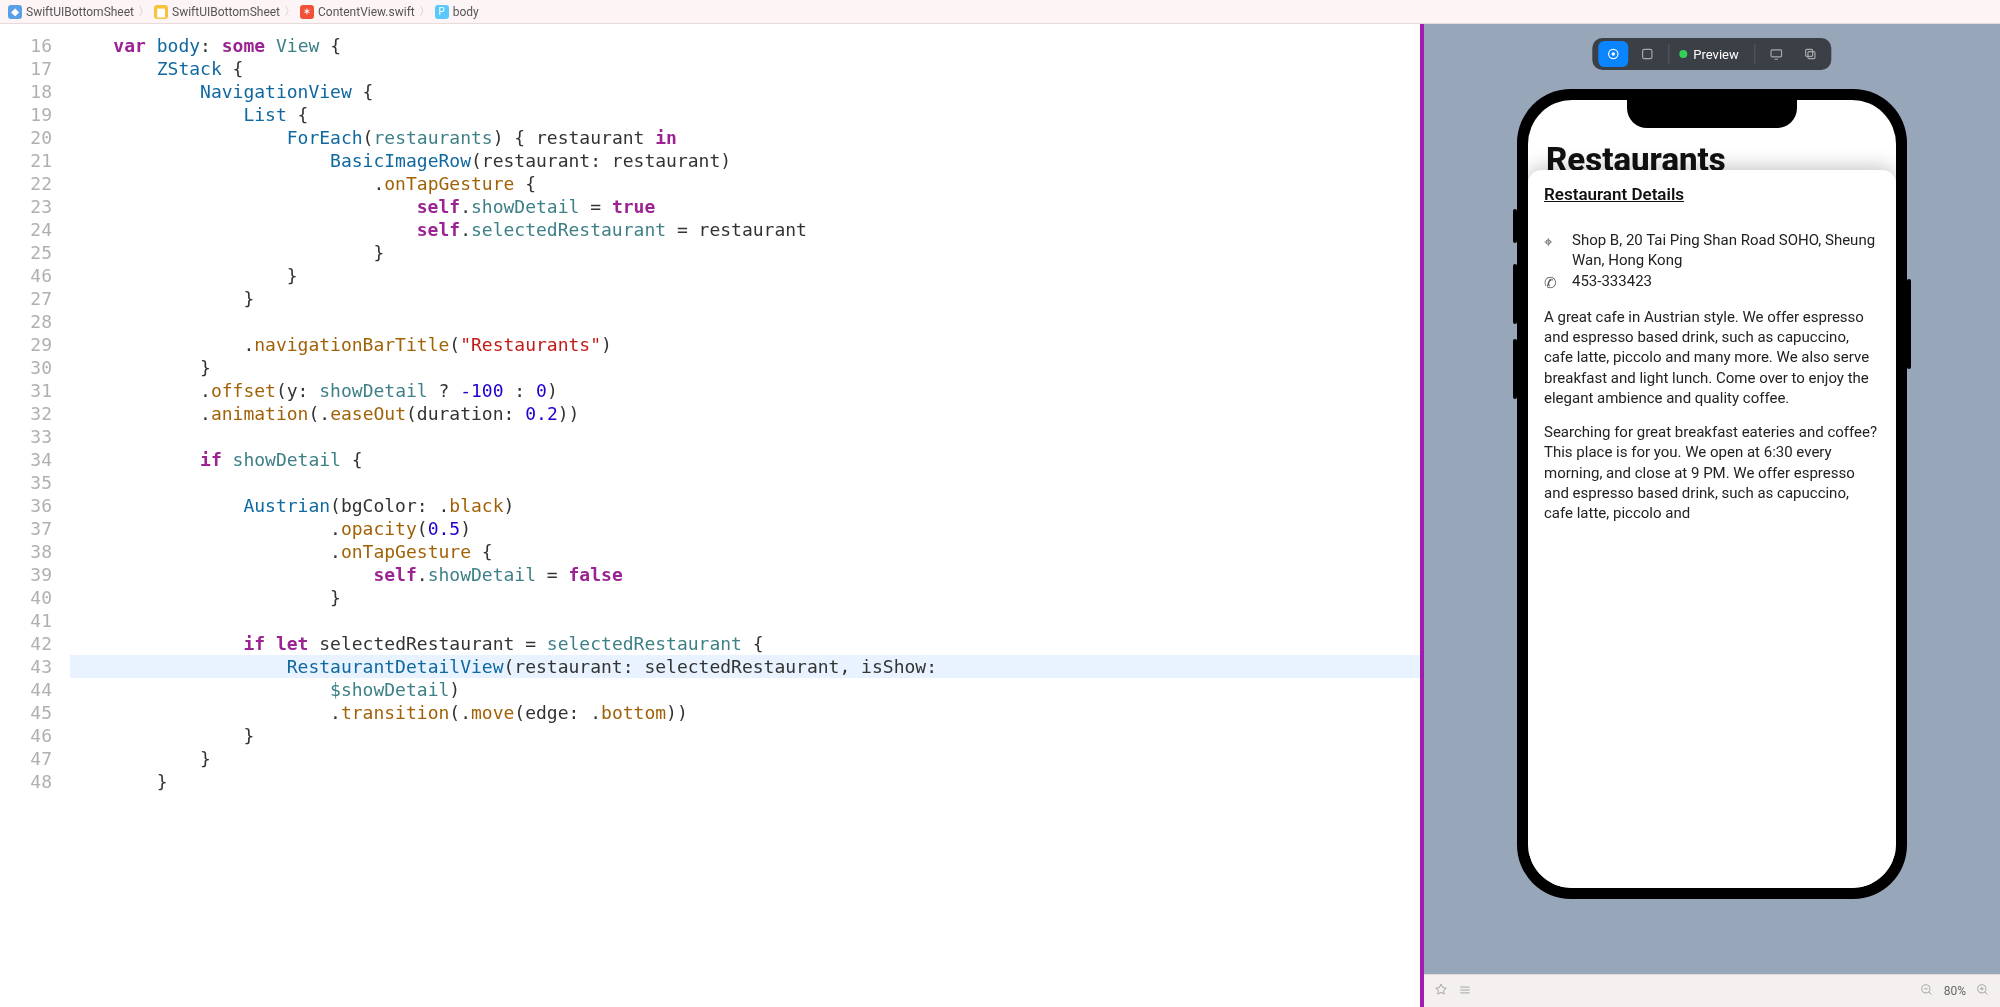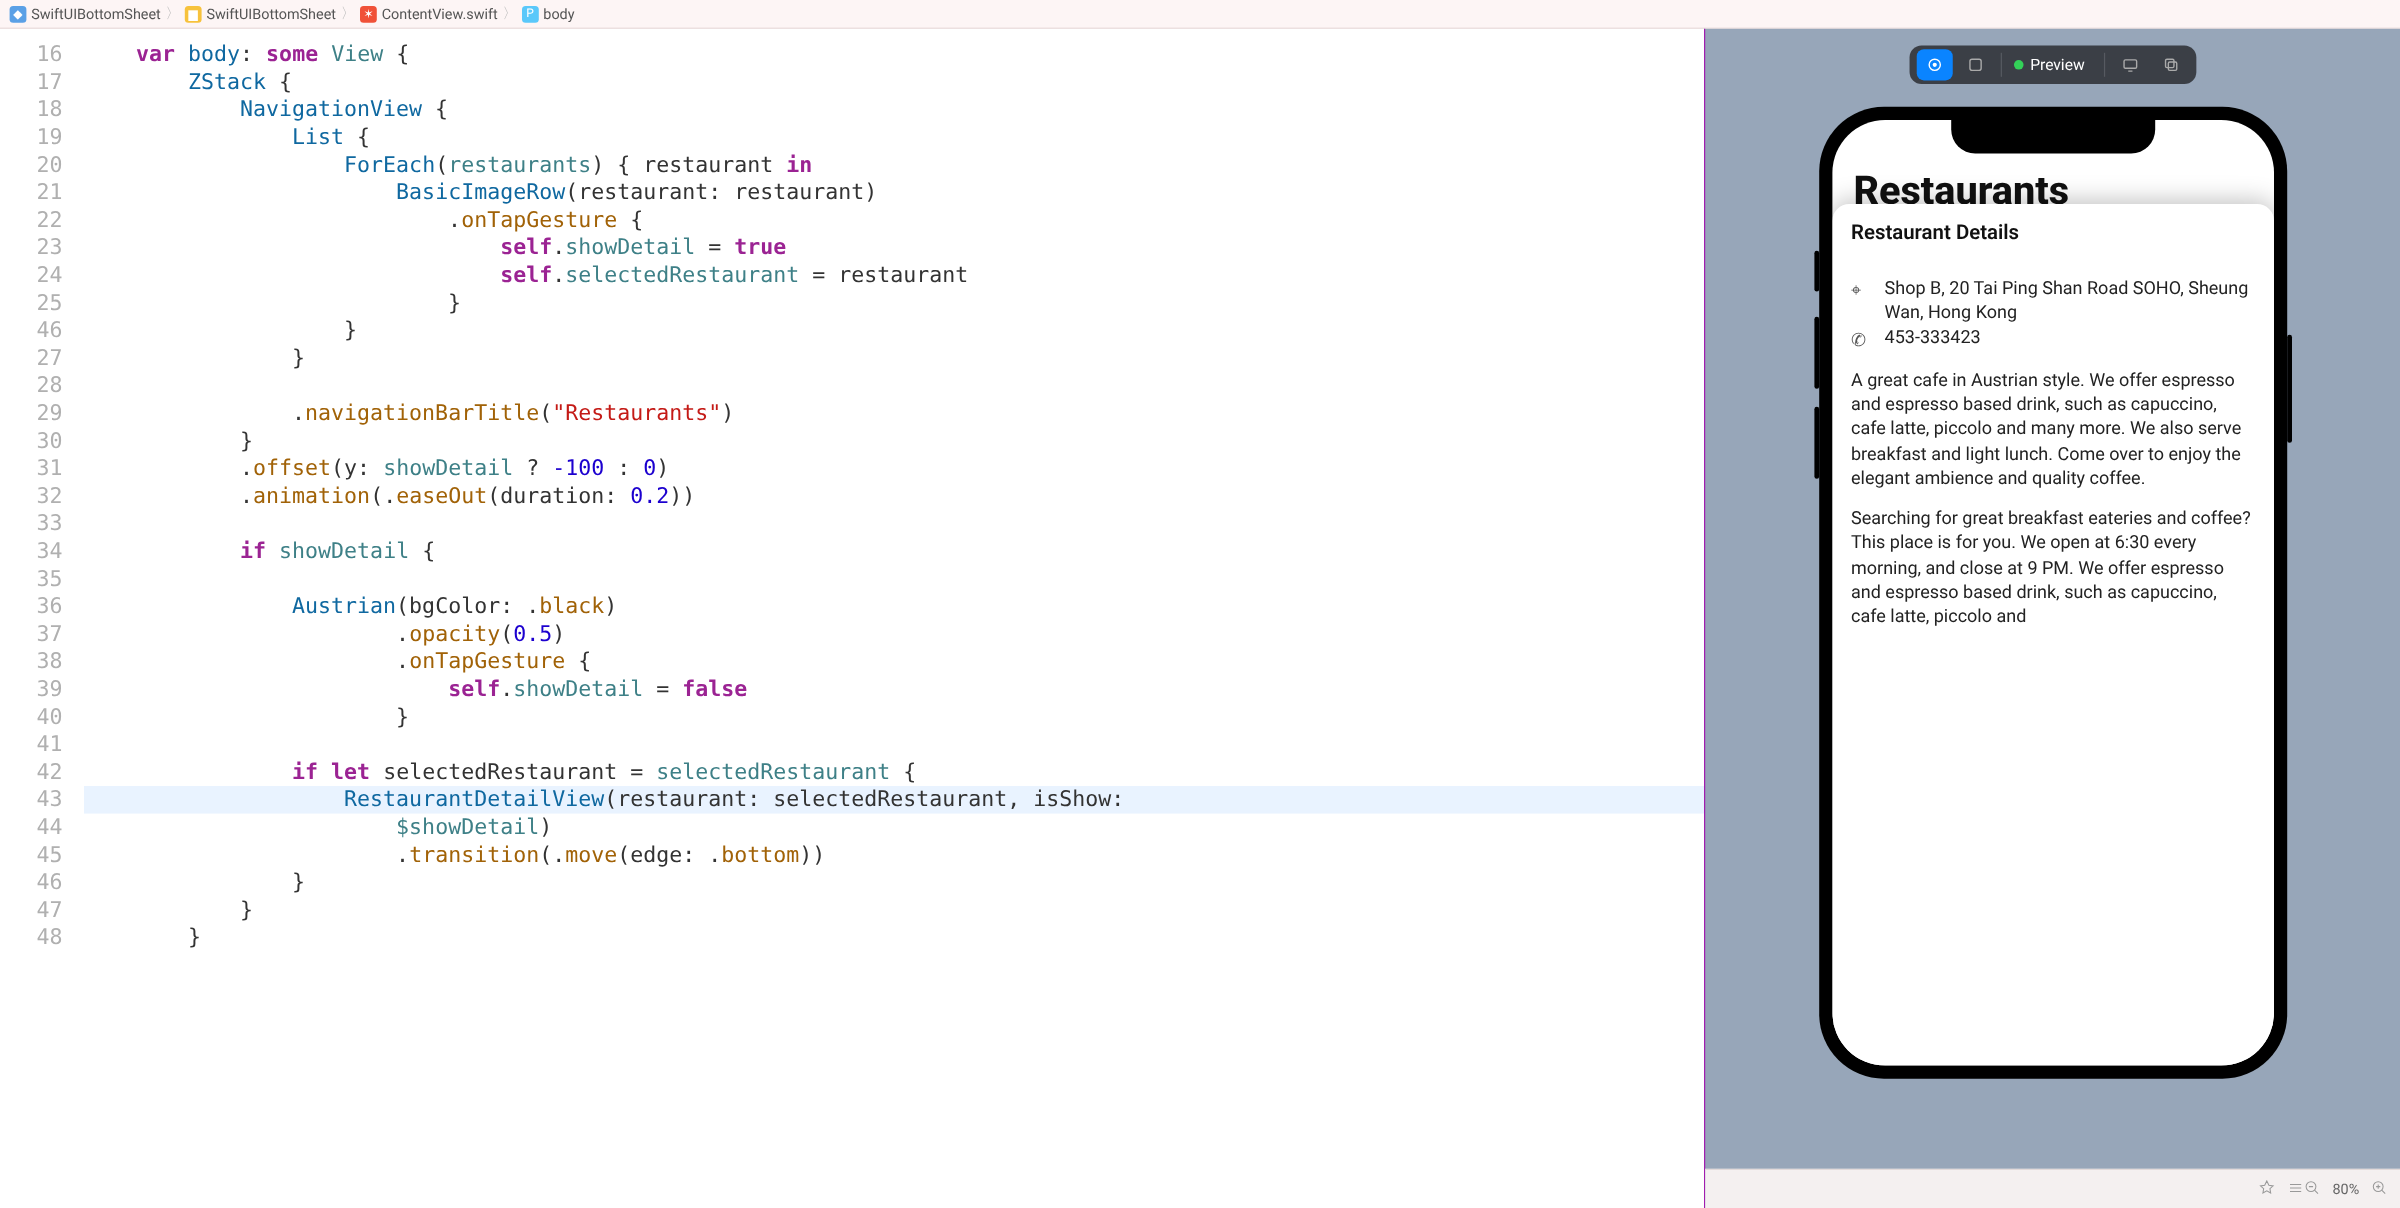--- a/index.html
+++ b/index.html
@@ -26,21 +26,21 @@
   .code .hl   { background:#e9f3ff; display:block; width:100%; }
   
   .kw   { color:#9b2393; font-weight:bold; }   
   .decl { color:#0f68a0; }                     
   .type { color:#3e8087;margin-top:44px; }                     
   .call { color:#a16207; }                     
   .str  { color:#c41a16; }                     
   .num  { color:#1c00cf; }
 
   
-  .canvas { width:580px; background:#97a6b9; position:relative; border-left:1px solid #a21caf; }
+  .canvas { width:580px; background:#97a6b9; position:relative; border-left:4px solid #a21caf; }
   
   
   .ctoolbar { position:absolute; top:14px; left:50%; transform:translateX(-50%); background:#3b3f46; border-radius:10px; height:32px; display:flex; align-items:center; padding:0 6px; gap:4px; }
   .ctoolbar .tbtn { width:30px; height:26px; border-radius:6px; display:flex; align-items:center; justify-content:center; color:#ccc; }
   .ctoolbar .tbtn.active { background:#0a84ff; color:#fff; }
   .ctoolbar .plabel { display:flex; align-items:center; gap:6px; color:#fff; padding:0 10px 0 4px; font-size:13px; }
   .ctoolbar .gdot   { width:8px; height:8px; border-radius:50%; background:#33d158; }
   .ctoolbar .vsep   { width:1px; height:20px; background:#565a61; margin:0 2px; }
 
   
@@ -50,35 +50,35 @@
   .sidebtn { position:absolute; background:#000; border-radius:3px; }
   .sb-l1 { left:-4px; top:120px; width:4px; height:34px; }
   .sb-l2 { left:-4px; top:175px; width:4px; height:60px; }
   .sb-l3 { left:-4px; top:250px; width:4px; height:60px; }
   .sb-r  { right:-4px; top:190px; width:4px; height:90px; }
 
   
   .navtitle { position:absolute; top:40px; left:18px; font-size:33px; font-weight:800; color:#111; }
 
   .sheet { position:absolute; left:0; right:0; top:70px; bottom:0; background:#fff; border-radius:14px 14px 0 0; box-shadow:0 -2px 20px rgba(0,0,0,0.25); overflow:hidden; display:flex; flex-direction:column; }
-  .sheet-hdr { font-size:17px; font-weight:600; padding:14px 16px 12px; color:#111; }
+  .sheet-hdr { font-size:17px; font-weight:600; padding:14px 16px 12px; color:#111;text-decoration:underline; }
   .hero { position:relative; height:300px; background:linear-gradient(150deg,#5b3e28 0%, #7a5230 12%, #8b6a3d 20%, #c99a54 35%, #e6cda4 55%, #f3e4c7 70%, #d8b272 85%, #8a5e33 100%); display:flex; align-items:flex-end; }
   .hero::after { content:""; position:absolute; inset:0; background:radial-gradient(circle at 55% 50%, rgba(255,255,255,0.9) 0 14%, rgba(214,176,118,0.95) 15% 42%, rgba(255,255,255,0.9) 43% 48%, rgba(90,60,35,0.6) 60% 100%); mix-blend-mode:normal; opacity:0.9; }
   .hero-txt { position:relative; z-index:2; padding:0 16px 14px; }
   .hero-name { color:#fff; font-size:28px; font-weight:800; text-shadow:0 1px 4px rgba(0,0,0,0.5); }
   .hero-tag  { display:inline-block; margin-top:8px; background:#ff3b30; color:#fff; font-size:15px; font-weight:600; padding:4px 10px; border-radius:6px; }
 
   .info { padding:14px 16px 0; font-size:15px; color:#222; line-height:1.35; }
   .info-row { display:flex; gap:10px; }
   .info-row .icol { width:18px; flex:none; color:#555; font-size:15px; padding-top:2px;}
   .info-row .tcol { flex:1; }
   .desc { padding:14px 16px 0; font-size:15px; color:#222; line-height:1.35; }
 
   
-  .cstatus { position:absolute; left:0; right:0; bottom:0; height:26px; background:#f4f0f0; border-top:1px solid #e2dada; display:flex; align-items:center; justify-content:flex-end; padding:16px 10px; font-size:12px; color:#666; }
+  .cstatus { position:absolute; left:0; right:0; bottom:0; height:26px; background:#f4f0f0; border-top:1px solid #e2dada; display:flex; align-items:center; justify-content:space-between; padding:16px 10px; font-size:12px; color:#666; }
   .cstatus .l { display:flex; gap:10px; align-items:center; }
   .cstatus .r { display:flex; gap:10px; align-items:center; }
   .ic { width:14px; height:14px; display:inline-block; }
 </style>
 </head>
 <body>
 
 <div class="breadcrumb">
   <span class="bicon proj">◆</span>
   <span>SwiftUIBottomSheet</span>

